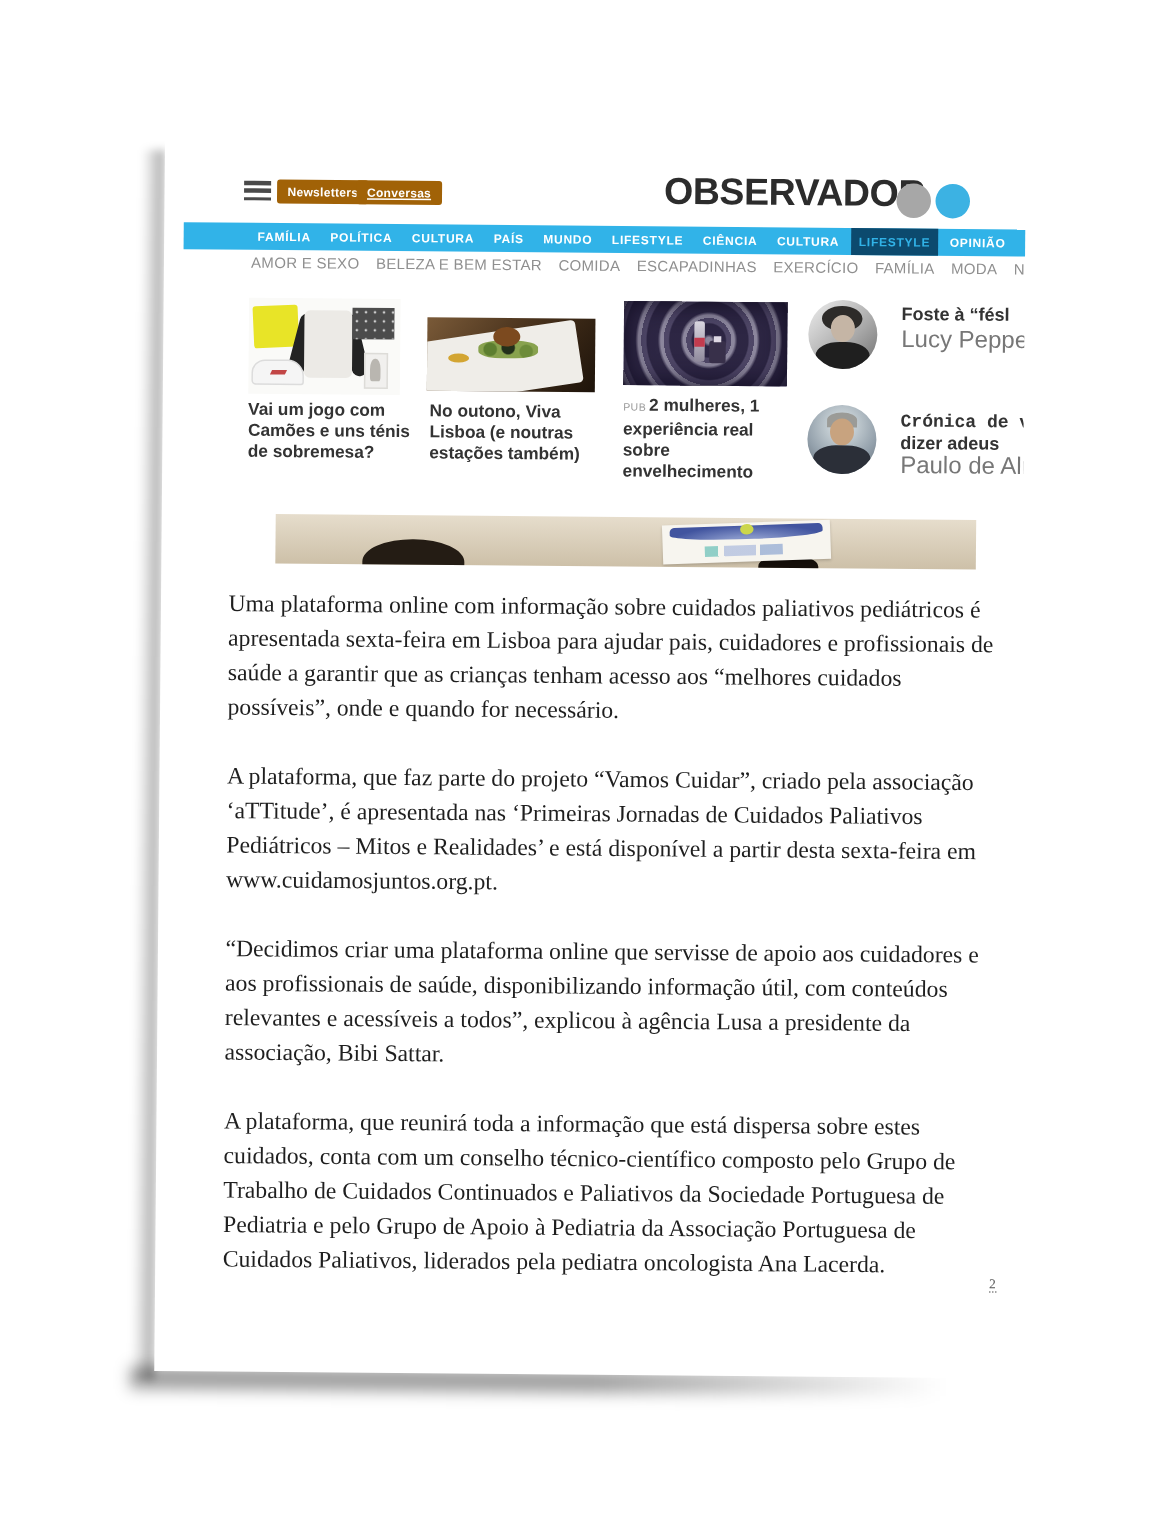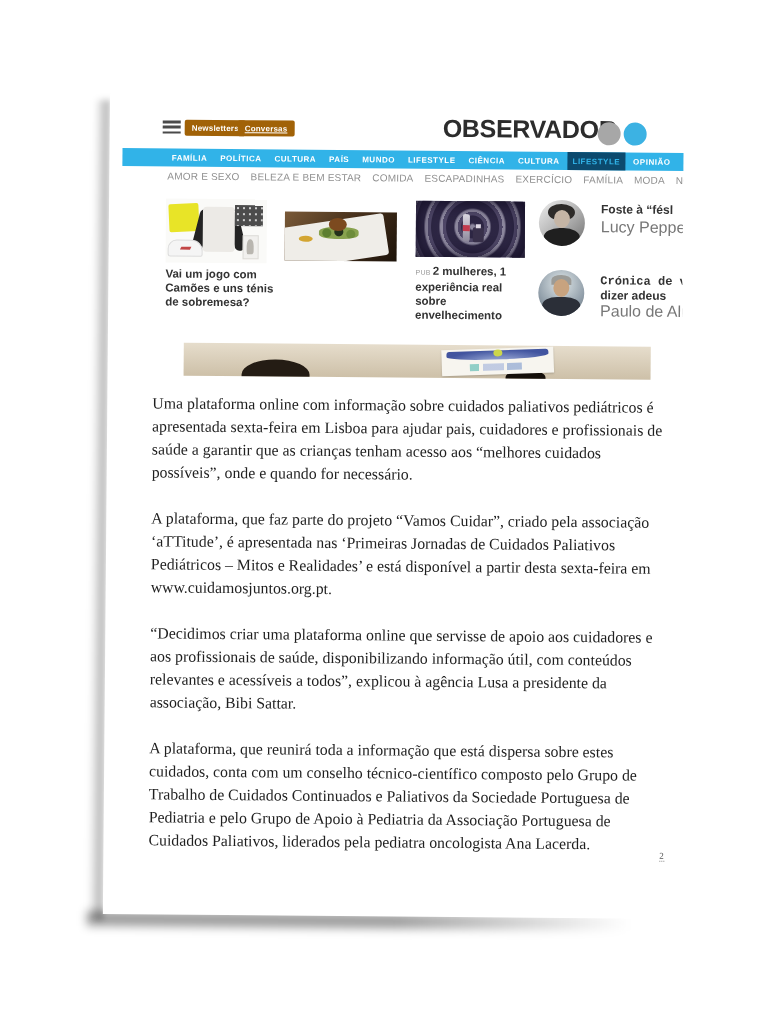--- a/index.html
+++ b/index.html
@@ -212,20 +212,21 @@
       </div>
     </div>
     <div class="t-title" style="left:57px; top:172px; width:118px;">Vai um jogo com Camões e uns ténis de sobremesa?</div>
 
     <div class="t2-img">
       <div class="plate"></div>
       <div class="food-greens"></div>
       <div class="food-meat"></div>
       <div class="food-sauce"></div>
     </div>
+    <div class="t-title" style="left:178px; top:172px; width:112px;">No outono, Viva Lisboa (e noutras estações também)</div>
 
     <div class="t3-img">
       <div class="bottle1"></div>
       <div class="bottle1-band"></div>
       <div class="bottle2"></div>
       <div class="bottle2-cap"></div>
     </div>
     <div class="t-title" style="left:307px; top:167px; width:106px;"><span class="pub">PUB</span><span>2 mulheres, 1 experiência real sobre envelhecimento</span></div>
 
     <div class="avatar avatar1">

